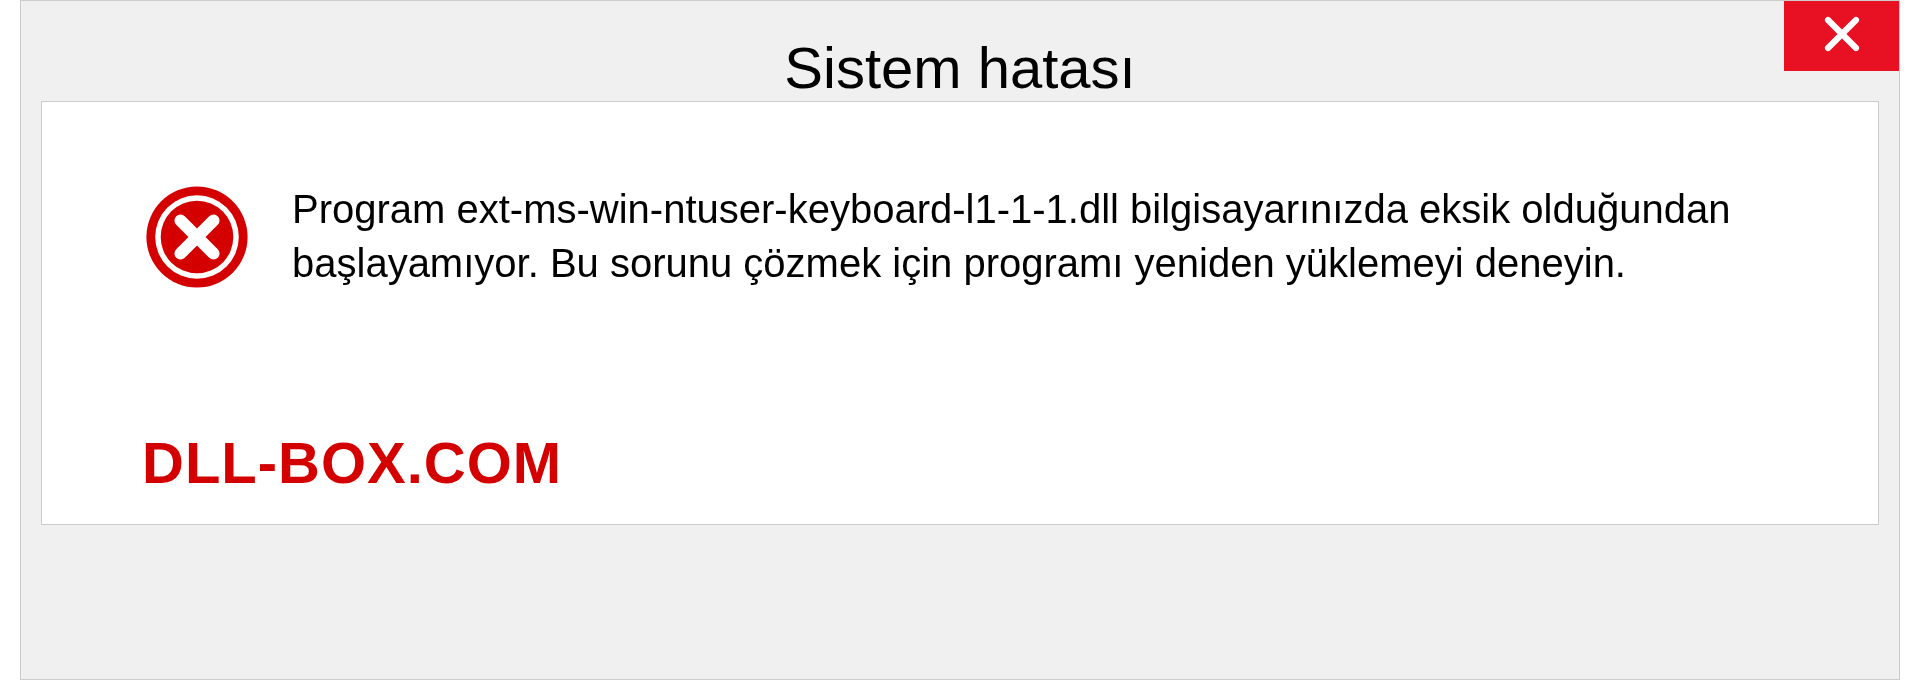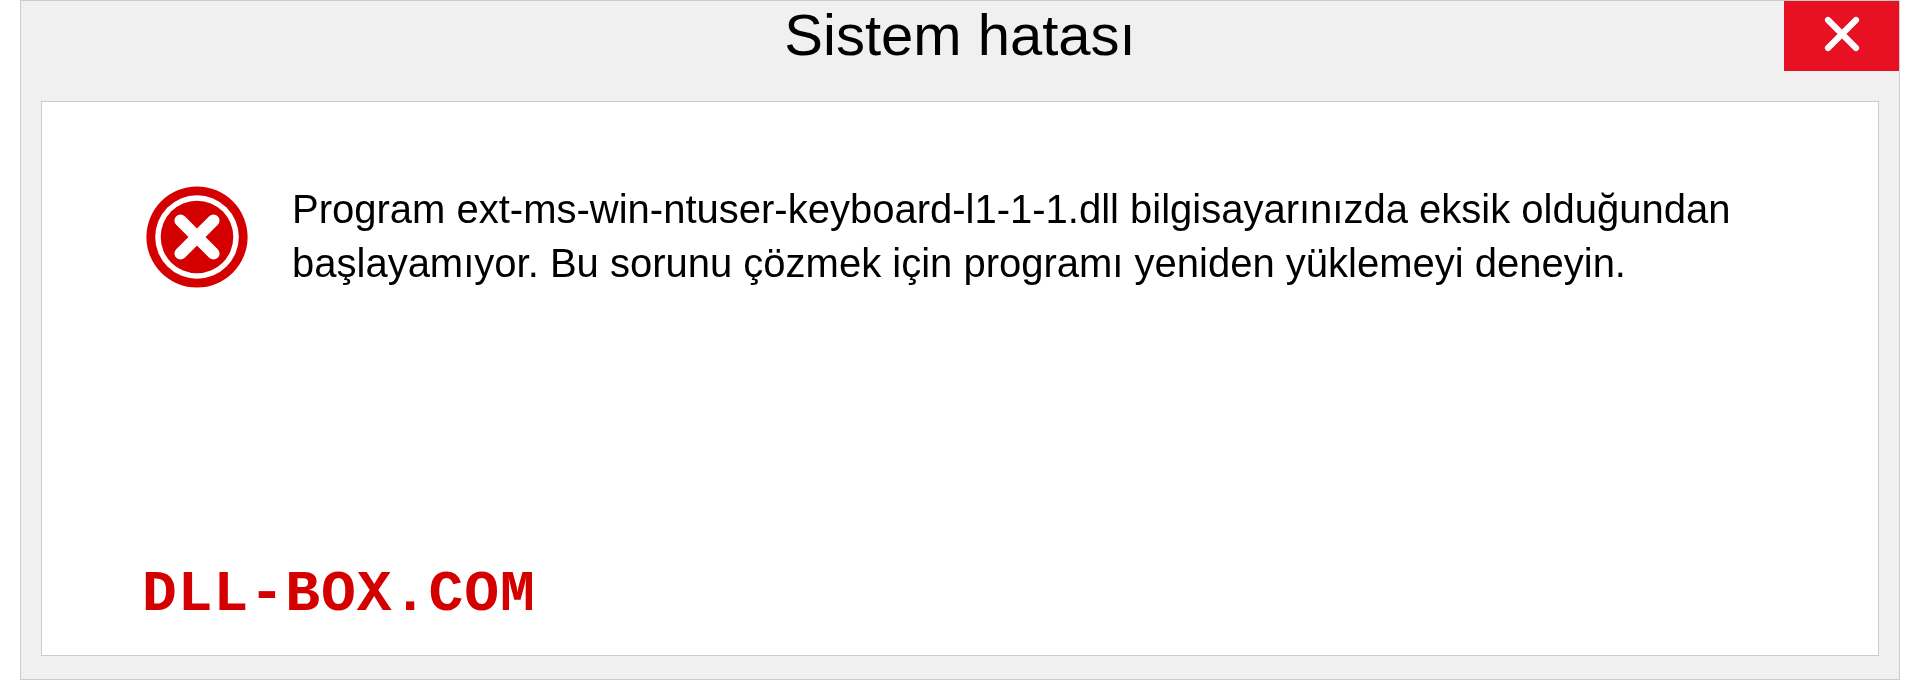--- a/index.html
+++ b/index.html
@@ -19,21 +19,21 @@
       left: 20px;
       top: 0;
       width: 1880px;
       height: 680px;
       background: #f0f0f0;
       border: 1px solid #cccccc;
     }
     .titlebar {
       height: 100px;
       display: flex;
-      align-items: flex-start;
+      align-items: flex-end;
       justify-content: center;
       position: relative;
       background: #f0f0f0;
     }
     .title-text {
       font-size: 58px;
       font-weight: 400;
       color: #000000;
     }
     .close-btn {
@@ -49,21 +49,21 @@
       cursor: pointer;
     }
     .close-btn svg {
       width: 42px;
       height: 42px;
     }
     .content-panel {
       margin: 0 20px 20px 20px;
       background: #ffffff;
       border: 1px solid #cccccc;
-      height: 555px;
+      height: 424px;
       position: relative;
     }
     .message-row {
       display: flex;
       align-items: flex-start;
       padding: 80px 60px 0 100px;
     }
     .error-icon {
       width: 110px;
       height: 110px;
@@ -85,21 +85,21 @@
       display: flex;
       align-items: center;
       justify-content: space-between;
       padding: 0 40px 0 100px;
     }
     .watermark {
       font-size: 58px;
       font-weight: 800;
       color: #d40000;
       letter-spacing: 1px;
-      font-family: Liberation Mono, monospace;
+      font-family: Liberation Sans, sans-serif;
     }
     .ok-button {
       width: 310px;
       height: 85px;
       background: #e1e1e1;
       border: 1px solid #adadad;
       font-size: 44px;
       color: #000000;
       display: flex;
       align-items: center;

